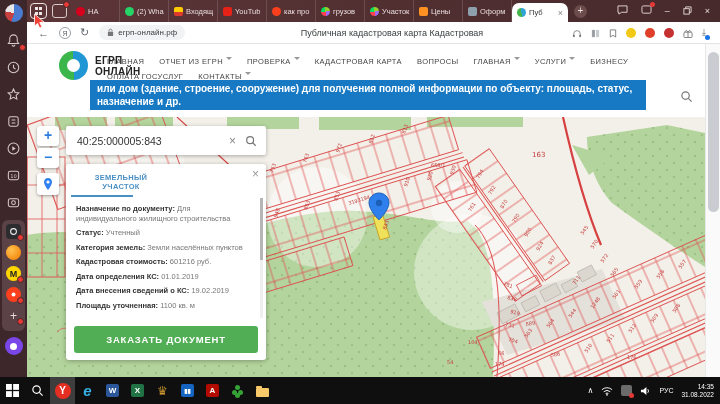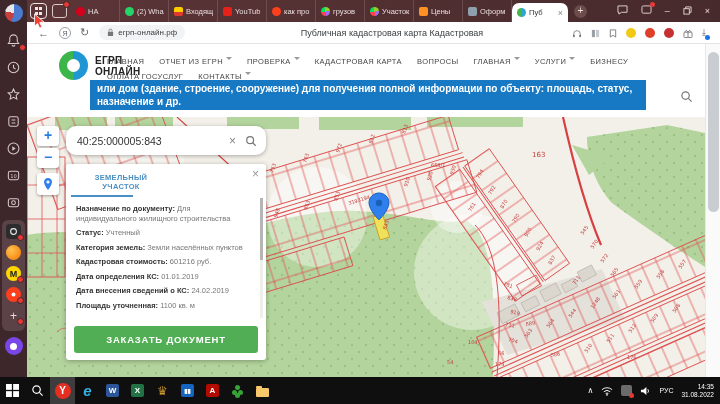--- a/index.html
+++ b/index.html
@@ -67,21 +67,21 @@
   .banner{position:absolute;left:63px;top:36px;width:556px;height:30px;background:#1779c4;color:#fff;font-weight:bold;font-size:10px;line-height:13px;padding:2px 7px}
   .mag{stroke:#777;fill:none}
   .site-search{position:absolute;right:12px;top:45px}
 
   
   .map{position:absolute;left:0;top:73px;width:678px;height:260px;background:#f3f0e9}
   .map svg.base{position:absolute;left:0;top:0}
   .zoomctl{position:absolute;left:10px;top:9px;width:22px;z-index:12}
   .zbtn{width:22px;height:20px;background:#fff;border-radius:3px;box-shadow:0 1px 3px rgba(0,0,0,.35);color:#2a7cdf;font-size:14px;font-weight:bold;text-align:center;line-height:19px;margin-bottom:2px}
   .pinbtn{position:absolute;left:10px;top:56px;width:22px;height:22px;background:#fff;border-radius:3px;box-shadow:0 1px 3px rgba(0,0,0,.35);display:flex;align-items:center;justify-content:center;z-index:12}
-  .msearch{position:absolute;left:39px;top:9px;width:200px;height:29px;background:#fff;border-radius:10px;box-shadow:0 1px 4px rgba(0,0,0,.3);display:flex;align-items:center;z-index:12}
+  .msearch{position:absolute;left:39px;top:9px;width:200px;height:29px;background:#fff;border-radius:2px;box-shadow:0 1px 4px rgba(0,0,0,.3);display:flex;align-items:center;z-index:12}
   .msearch .val{font-size:10.5px;color:#333;padding-left:11px;flex:1}
   .msearch .x{color:#888;font-size:12px;margin-right:9px}
   .panel{position:absolute;left:39px;top:47px;width:200px;height:196px;background:#fff;border-radius:3px;box-shadow:0 1px 5px rgba(0,0,0,.3);z-index:11}
   .panel .close{position:absolute;right:7px;top:3px;color:#999;font-size:12px}
   .ptab{margin:9px 0 0 15px;width:80px;text-align:center;color:#4a8fc4;font-weight:bold;font-size:7.5px;line-height:9px;letter-spacing:.3px}
   .ptabline{margin:4px 0 0 5px;width:62px;height:2px;background:#4a8fc4}
   .pfields{padding:7px 14px 0 10px;font-size:7.5px;line-height:9.5px}
   .frow{margin-bottom:5px}
   .frow b{color:#333}
   .frow span{color:#777}
@@ -522,21 +522,21 @@
       <div class="panel">
         <span class="close">×</span>
         <div class="ptab">ЗЕМЕЛЬНЫЙ УЧАСТОК</div>
         <div class="ptabline"></div>
         <div class="pfields" id="pfields">
             <div class="frow"><b>Назначение по документу: </b><span>Для индивидуального жилищного строительства</span></div>
             <div class="frow"><b>Статус: </b><span>Учтенный</span></div>
             <div class="frow"><b>Категория земель: </b><span>Земли населённых пунктов</span></div>
             <div class="frow"><b>Кадастровая стоимость: </b><span>601216 руб.</span></div>
             <div class="frow"><b>Дата определения КС: </b><span>01.01.2019</span></div>
-            <div class="frow"><b>Дата внесения сведений о КС: </b><span>24.02.2019</span></div>
+            <div class="frow"><b>Дата внесения сведений о КС: </b><span>19.02.2019</span></div>
             <div class="frow"><b>Площадь уточненная: </b><span>1100 кв. м</span></div>
           </div>
         <div class="pscroll">
             <i></i>
           </div>
         <div class="orderbtn">ЗАКАЗАТЬ ДОКУМЕНТ</div>
       </div>
     </div>
   </div>
 

